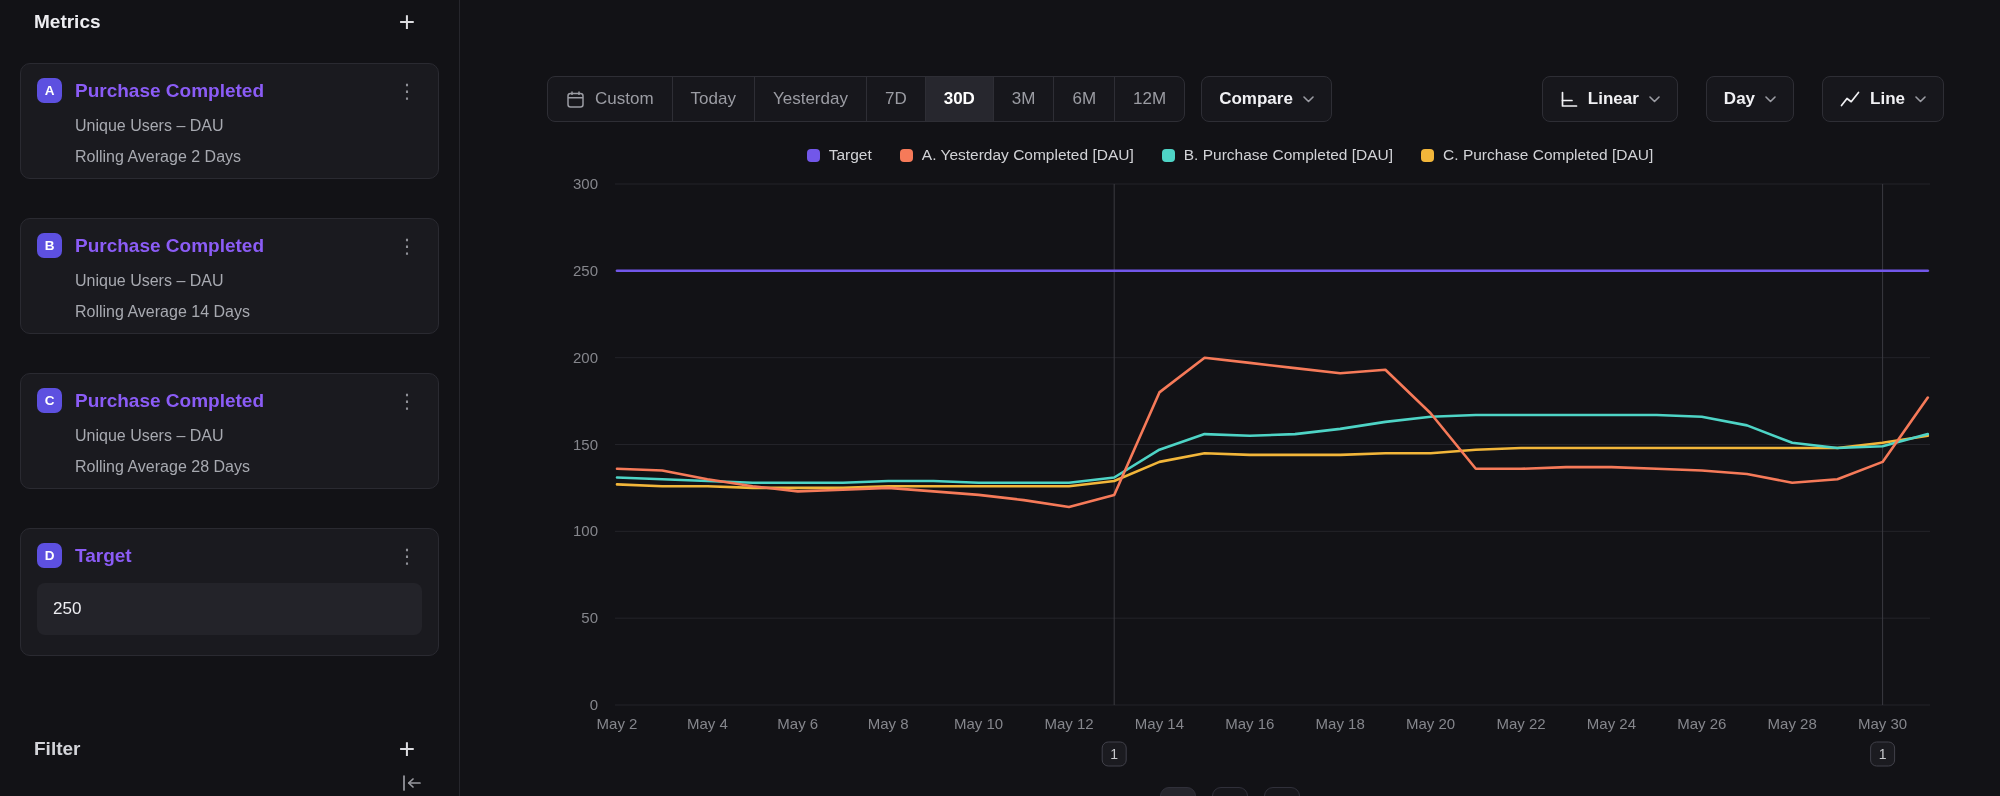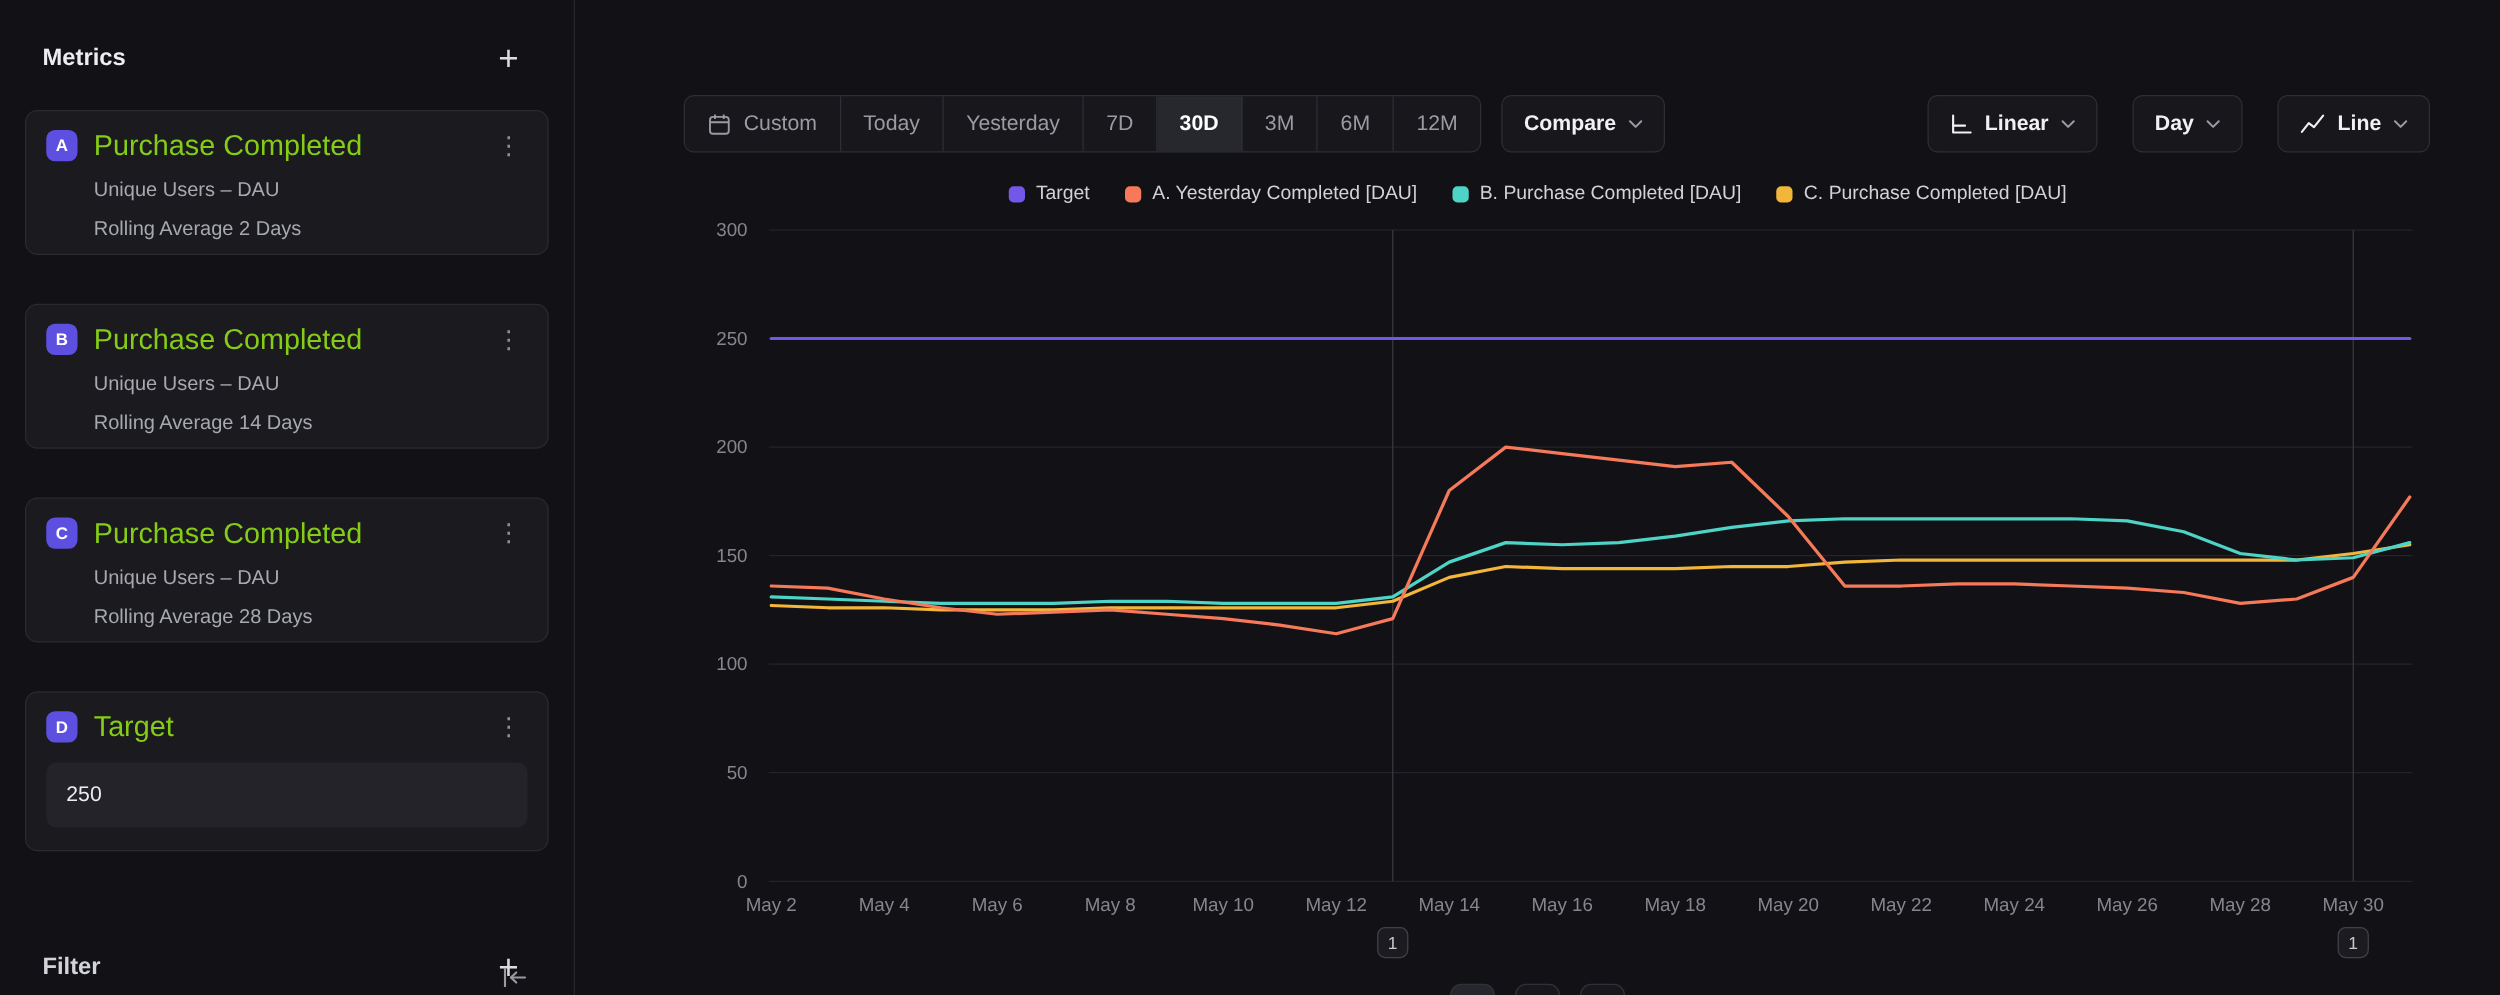--- a/index.html
+++ b/index.html
@@ -7,33 +7,33 @@
   body {
     position:relative; overflow:hidden;
     background:#121216; color:#e8e8ec;
     font-family:"Liberation Sans", sans-serif;
   }
   
   .sidebar {
     position:absolute; left:0; top:0; bottom:0; width:460px;
     border-right:1px solid #26262c; padding:0 20px; background:#121216;
   }
-  .sidebar-header { display:flex; align-items:center; justify-content:space-between; padding:36px 24px 0 14px; margin-bottom:30px; }
+  .sidebar-header { display:flex; align-items:center; justify-content:space-between; padding:11px 24px 0 14px; margin-bottom:30px; }
   .sidebar-title { font-size:19px; font-weight:700; color:#ededf1; }
   .icon-plus { font-size:28px; font-weight:300; color:#dcdce0; line-height:22px; cursor:pointer; }
   .metric-card {
     background:#1a1a1f; border:1px solid #2a2a31; border-radius:10px;
     height:116px; padding:14px 16px; margin-bottom:39px;
   }
   .card-head { display:flex; align-items:center; gap:13px; }
   .badge {
     width:25px; height:25px; border-radius:7px; background:#5d50e0; color:#ffffff;
     font-size:13.5px; font-weight:700; display:flex; align-items:center; justify-content:center; flex:0 0 auto;
   }
-  .card-title { flex:1; font-size:23px; font-weight:400; color:#84cc16; }
+  .card-title { flex:1; font-size:19px; font-weight:700; color:#8b5cf6; }
   .kebab { color:#8f9097; font-size:20px; cursor:pointer; padding:0 5px; line-height:20px; }
   .card-sub { font-size:16px; color:#a7a9b0; margin:14px 0 0 38px; }
   .card-sub.second { margin-top:13px; }
   .target-card { height:128px; }
   .target-input {
     margin-top:15px; height:52px; width:100%; border:none; outline:none;
     background:#232329; border-radius:8px; color:#ededf1; font-size:17px;
     padding:0 16px; font-family:"Liberation Sans", sans-serif;
   }
   .filter-row { display:flex; align-items:flex-start; justify-content:space-between; padding:0 24px 0 14px; margin-top:82px; }

